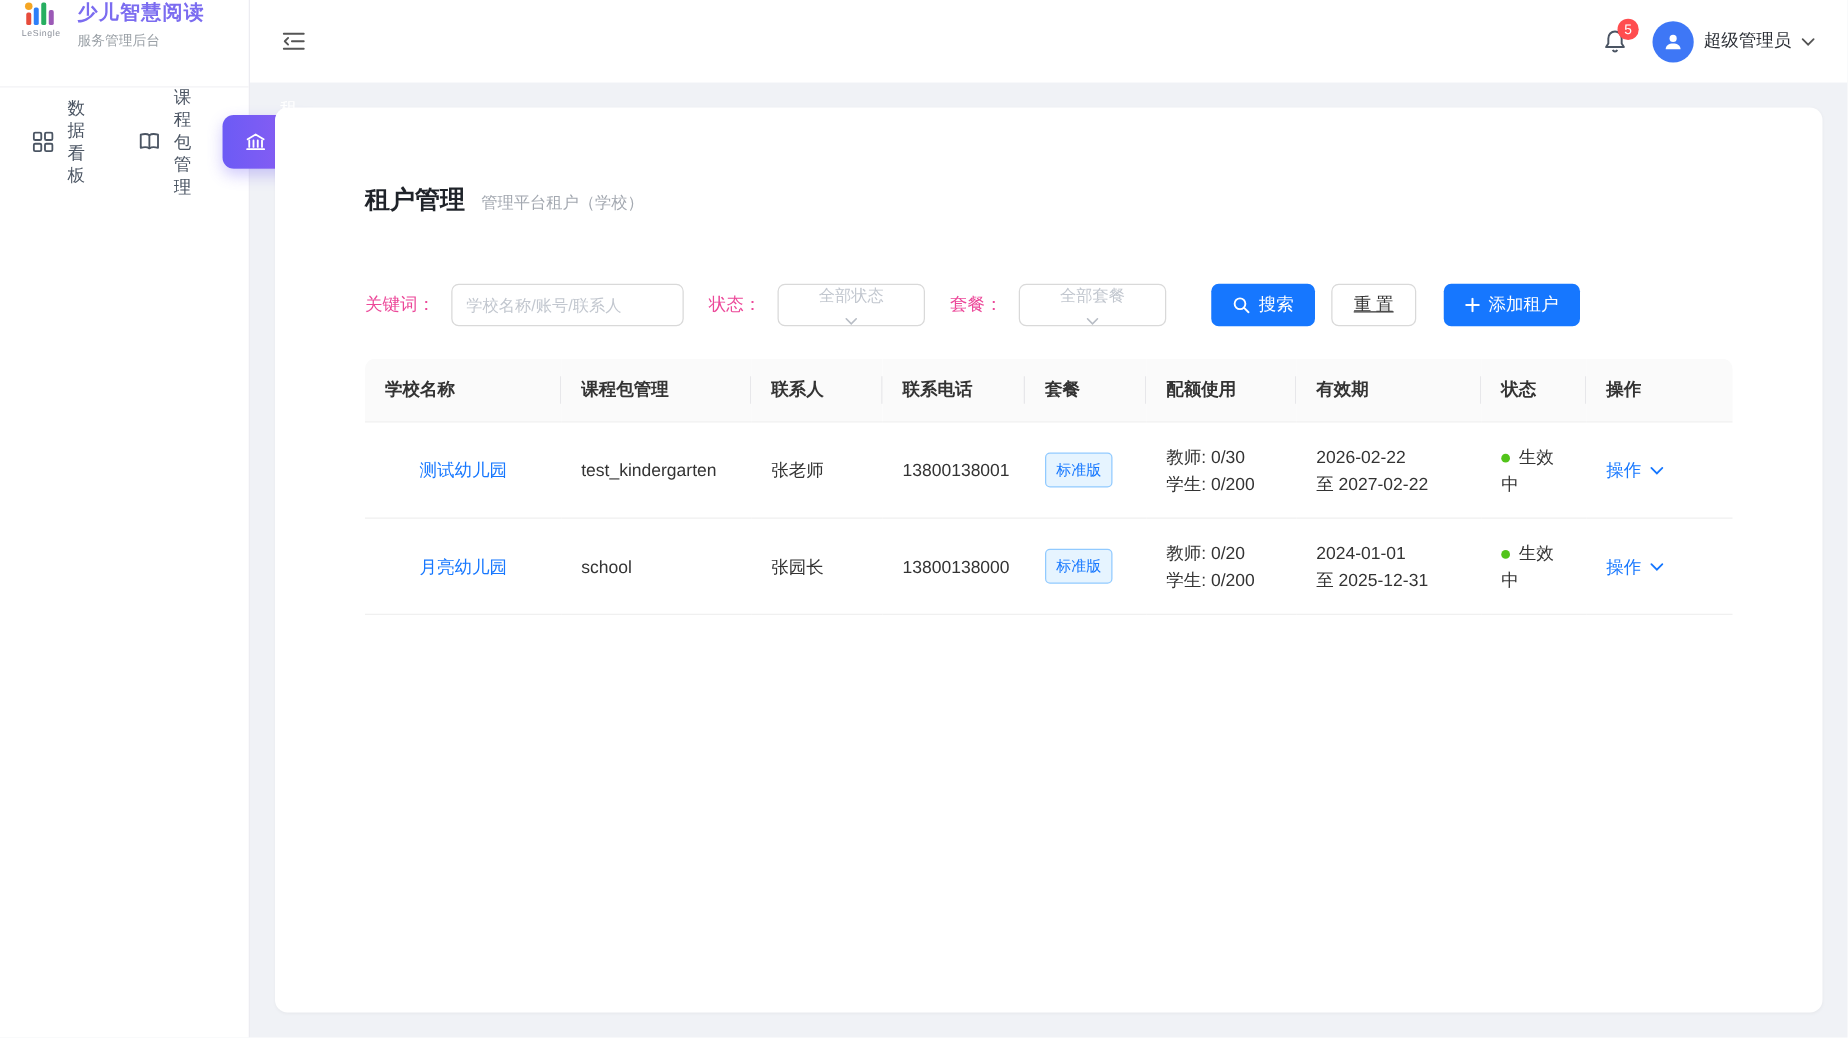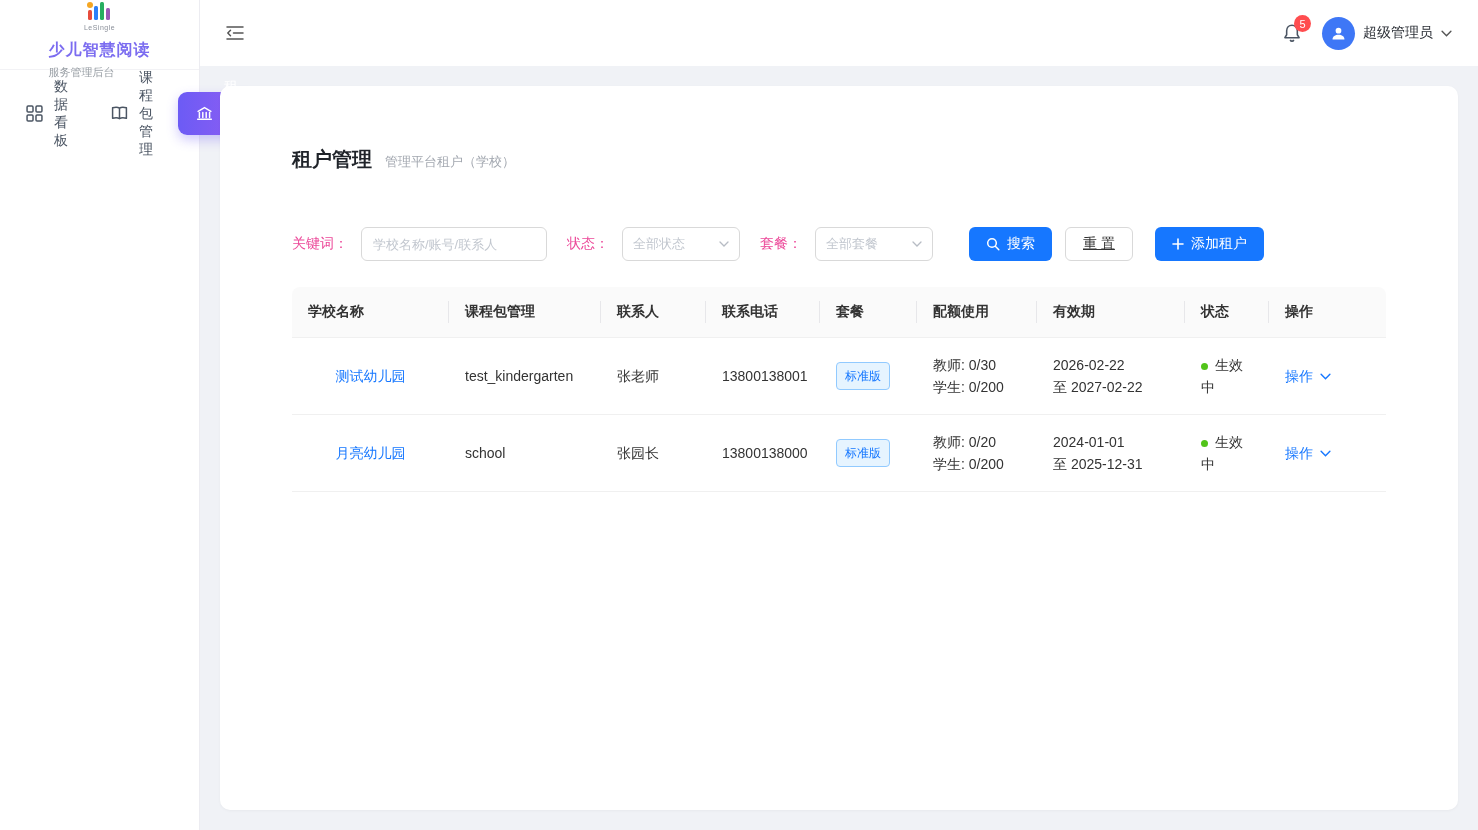--- a/index.html
+++ b/index.html
@@ -5,21 +5,21 @@
   * { box-sizing: border-box; margin: 0; padding: 0; }
   html,body { width:1478px; height:830px; overflow:hidden; }
   body {
     font-family: "Liberation Sans", "DejaVu Sans", sans-serif;
     background:#f0f2f6;
     display:flex;
     color:#333;
   }
   
   .sidebar { width:200px; background:#fff; border-right:1px solid #ececf1; display:flex; flex-direction:column; flex-shrink:0; }
-  .logo-area { height:70px; display:flex; align-items:center; gap:9px; padding:0 13px; border-bottom:1px solid #f2f2f5;flex-direction:column; }
+  .logo-area { height:70px; display:flex; align-items:flex-start; gap:9px; padding:0 13px; border-bottom:1px solid #f2f2f5; }
   .logo-graphic { display:flex; flex-direction:column; align-items:center; width:40px; }
   .logo-text { font-size:7px; color:#8a8f99; letter-spacing:.5px; margin-top:2px; }
   .brand-title { color:#7b6cf0; font-weight:bold; font-size:16px; letter-spacing:1px; white-space:nowrap; }
   .brand-sub { color:#9aa0a6; font-size:11px; margin-top:4px; }
   .menu { padding:22px 8px; display:flex; flex-direction:row; gap:7px; }
   .menu-item { height:43px; display:flex; align-items:center; gap:11px; padding:0 18px; border-radius:9px; color:#4b5563; font-size:14px; cursor:pointer; }
   .menu-item svg { flex-shrink:0; }
   .menu-item.active { background:linear-gradient(90deg,#6c5bf5,#945ef2); color:#fff; box-shadow:0 5px 12px rgba(110,90,245,.32); }
   
   .main { flex:1; display:flex; flex-direction:column; min-width:0; }
@@ -38,21 +38,21 @@
   .page-head h1 { font-size:20px; font-weight:bold; color:#1f2329; }
   .page-sub { font-size:13px; color:#a3a8b0; }
   
   .filters { display:flex; align-items:center; gap:13px; margin-bottom:26px; }
   .filters label { font-size:14px; color:#ec4899; white-space:nowrap; }
   .filters label.gapped { margin-left:7px; }
   .input { width:186px; height:34px; border:1px solid #d9d9d9; border-radius:6px; padding:0 11px; font-size:13px; color:#333; outline:none; font-family:inherit; }
   .input::placeholder { color:#c2c7cf; }
   .select { height:34px; border:1px solid #d9d9d9; border-radius:6px; background:#fff; display:flex; align-items:center; justify-content:space-between; padding:0 10px; font-size:13px; cursor:pointer; gap:8px; }
   .select .caret { color:#b7bcc4; display:inline-flex; }
-  .select-filter { width:118px; }
+  .select-filter { width:118px;flex-direction:column; }
   .select-val.muted { color:#c2c7cf; }
   .btn { height:34px; border-radius:6px; border:none; display:inline-flex; align-items:center; gap:7px; font-size:14px; padding:0 17px; cursor:pointer; font-family:inherit; }
   .btn.primary { background:#1677ff; color:#fff; }
   .btn.ghost { background:#fff; color:#333; border:1px solid #d9d9d9;text-decoration:underline; }
   .btn.add { margin-left:9px; }
   
   table { width:100%; border-collapse:collapse; table-layout:fixed; }
   thead th { background:#fafafa; font-size:14px; font-weight:600; color:#333; text-align:left; padding:16px 16px; position:relative; }
   thead th:first-child { border-top-left-radius:8px; }
   thead th:last-child { border-top-right-radius:8px; }

